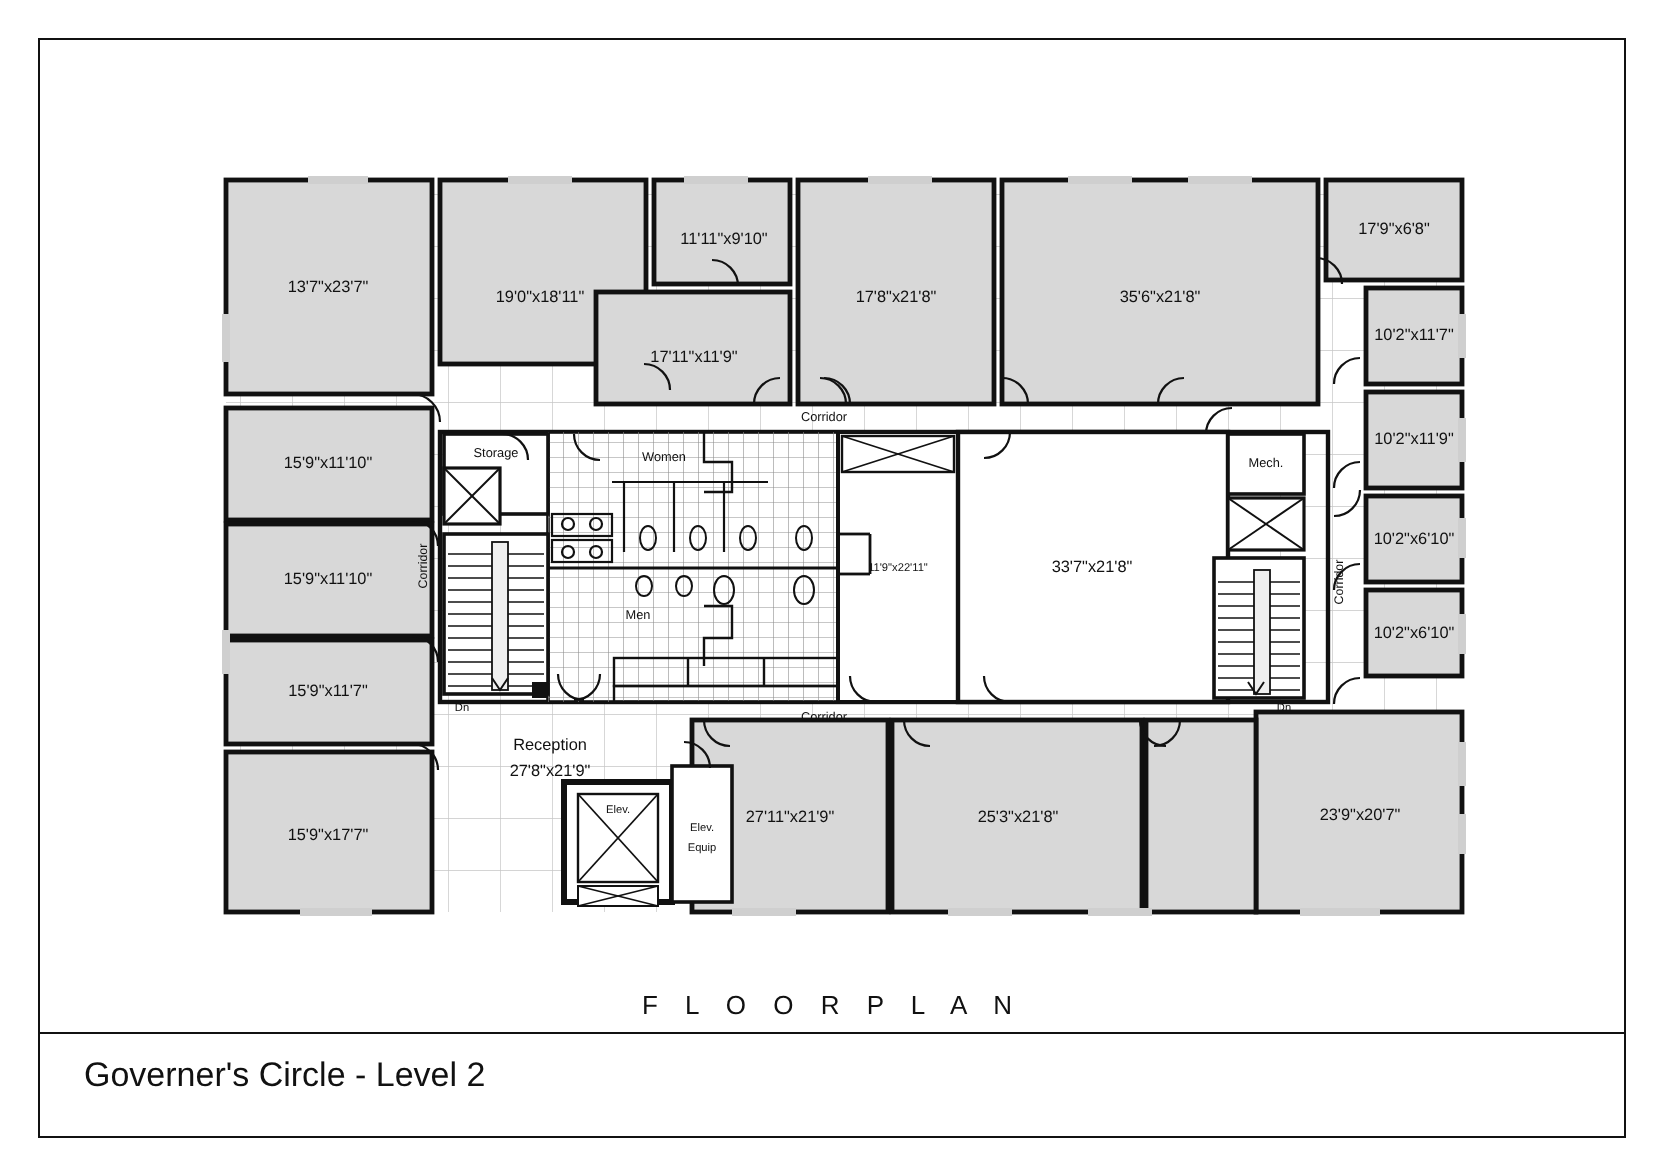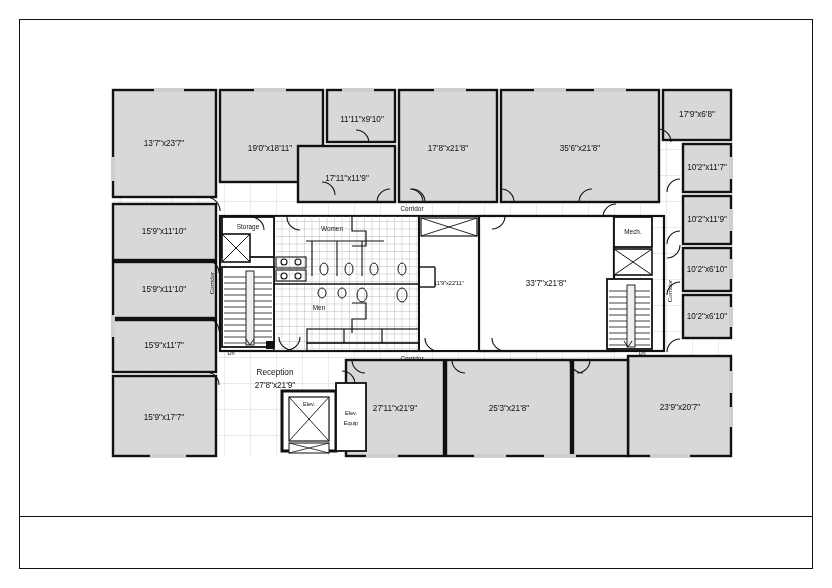--- a/index.html
+++ b/index.html
@@ -310,15 +310,17 @@
 
         <text class="lbl lbl-small" x="318" y="138">Corridor</text>
         <text class="lbl lbl-small" x="318" y="288">Corridor</text>
         <text class="lbl lbl-rot" x="118" y="212" transform="rotate(-90 118 212)">Corridor</text>
         <text class="lbl lbl-rot" x="576" y="220" transform="rotate(-90 576 220)">Corridor</text>
       </g>
 
     </svg>
   </div>
 
+  <div id="plan-caption">F L O O R   P L A N</div>
   <div id="sheet-divider"></div>
+  <div id="title-text">Governer's Circle - Level 2</div>
 
 </div>
 
 </body></html>

